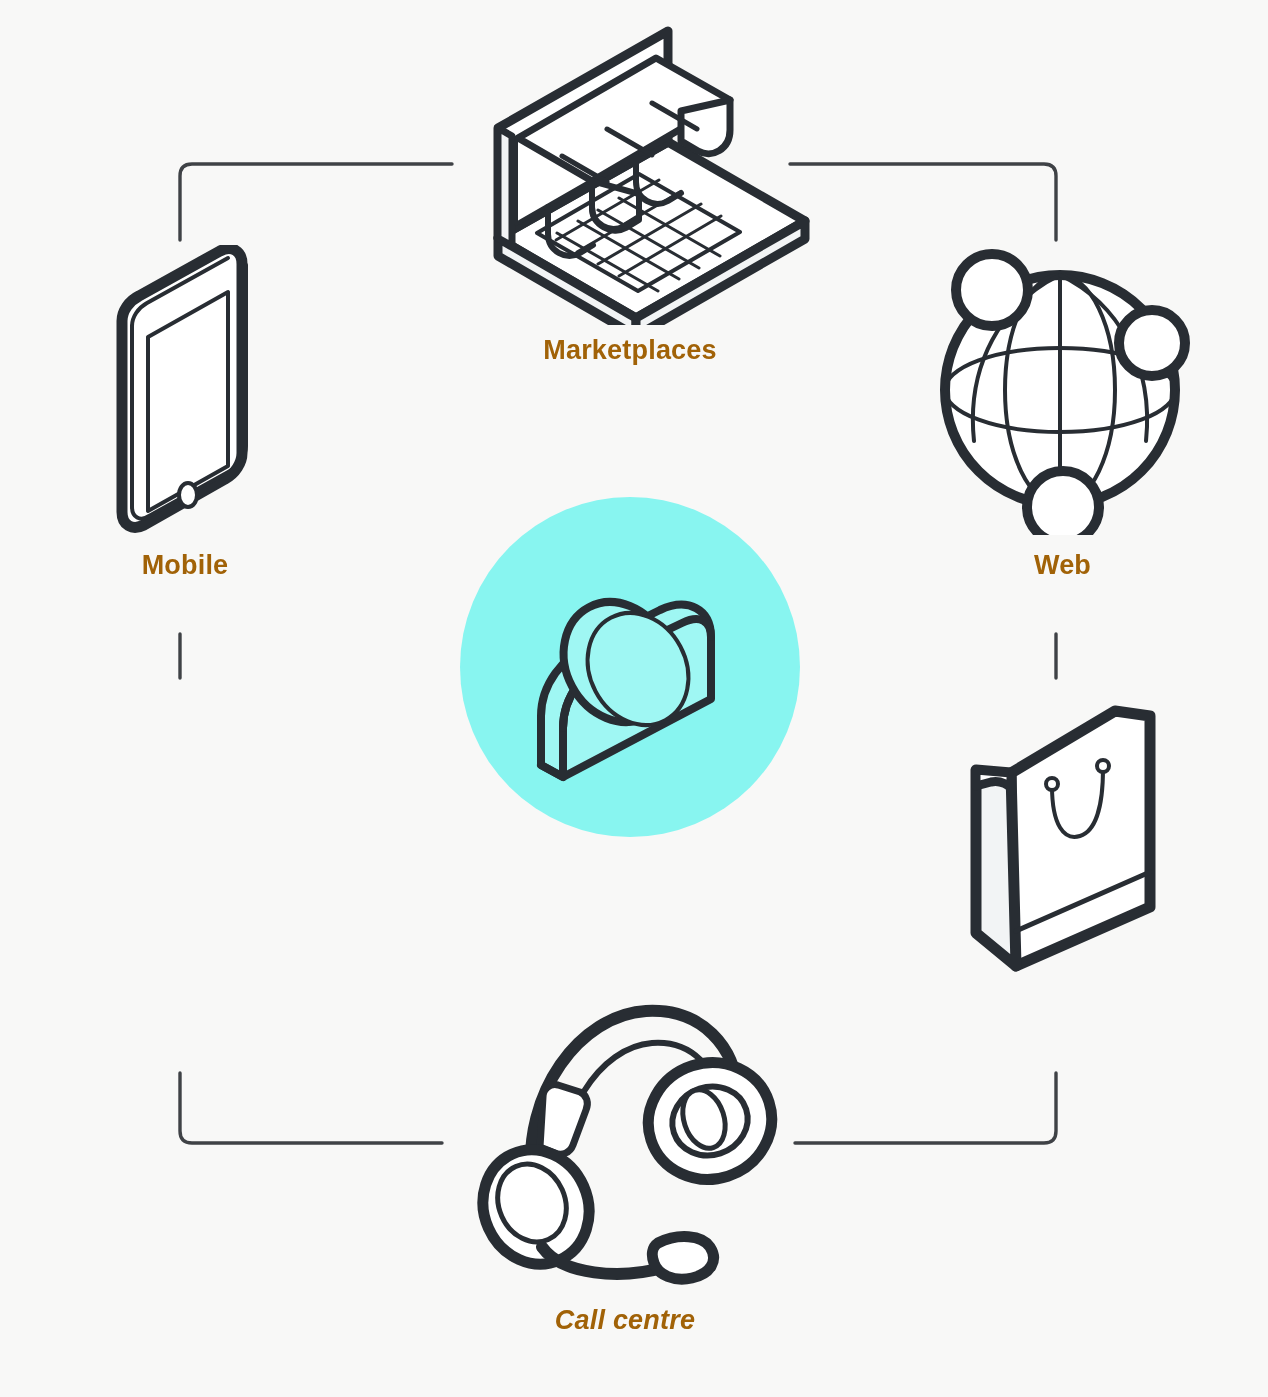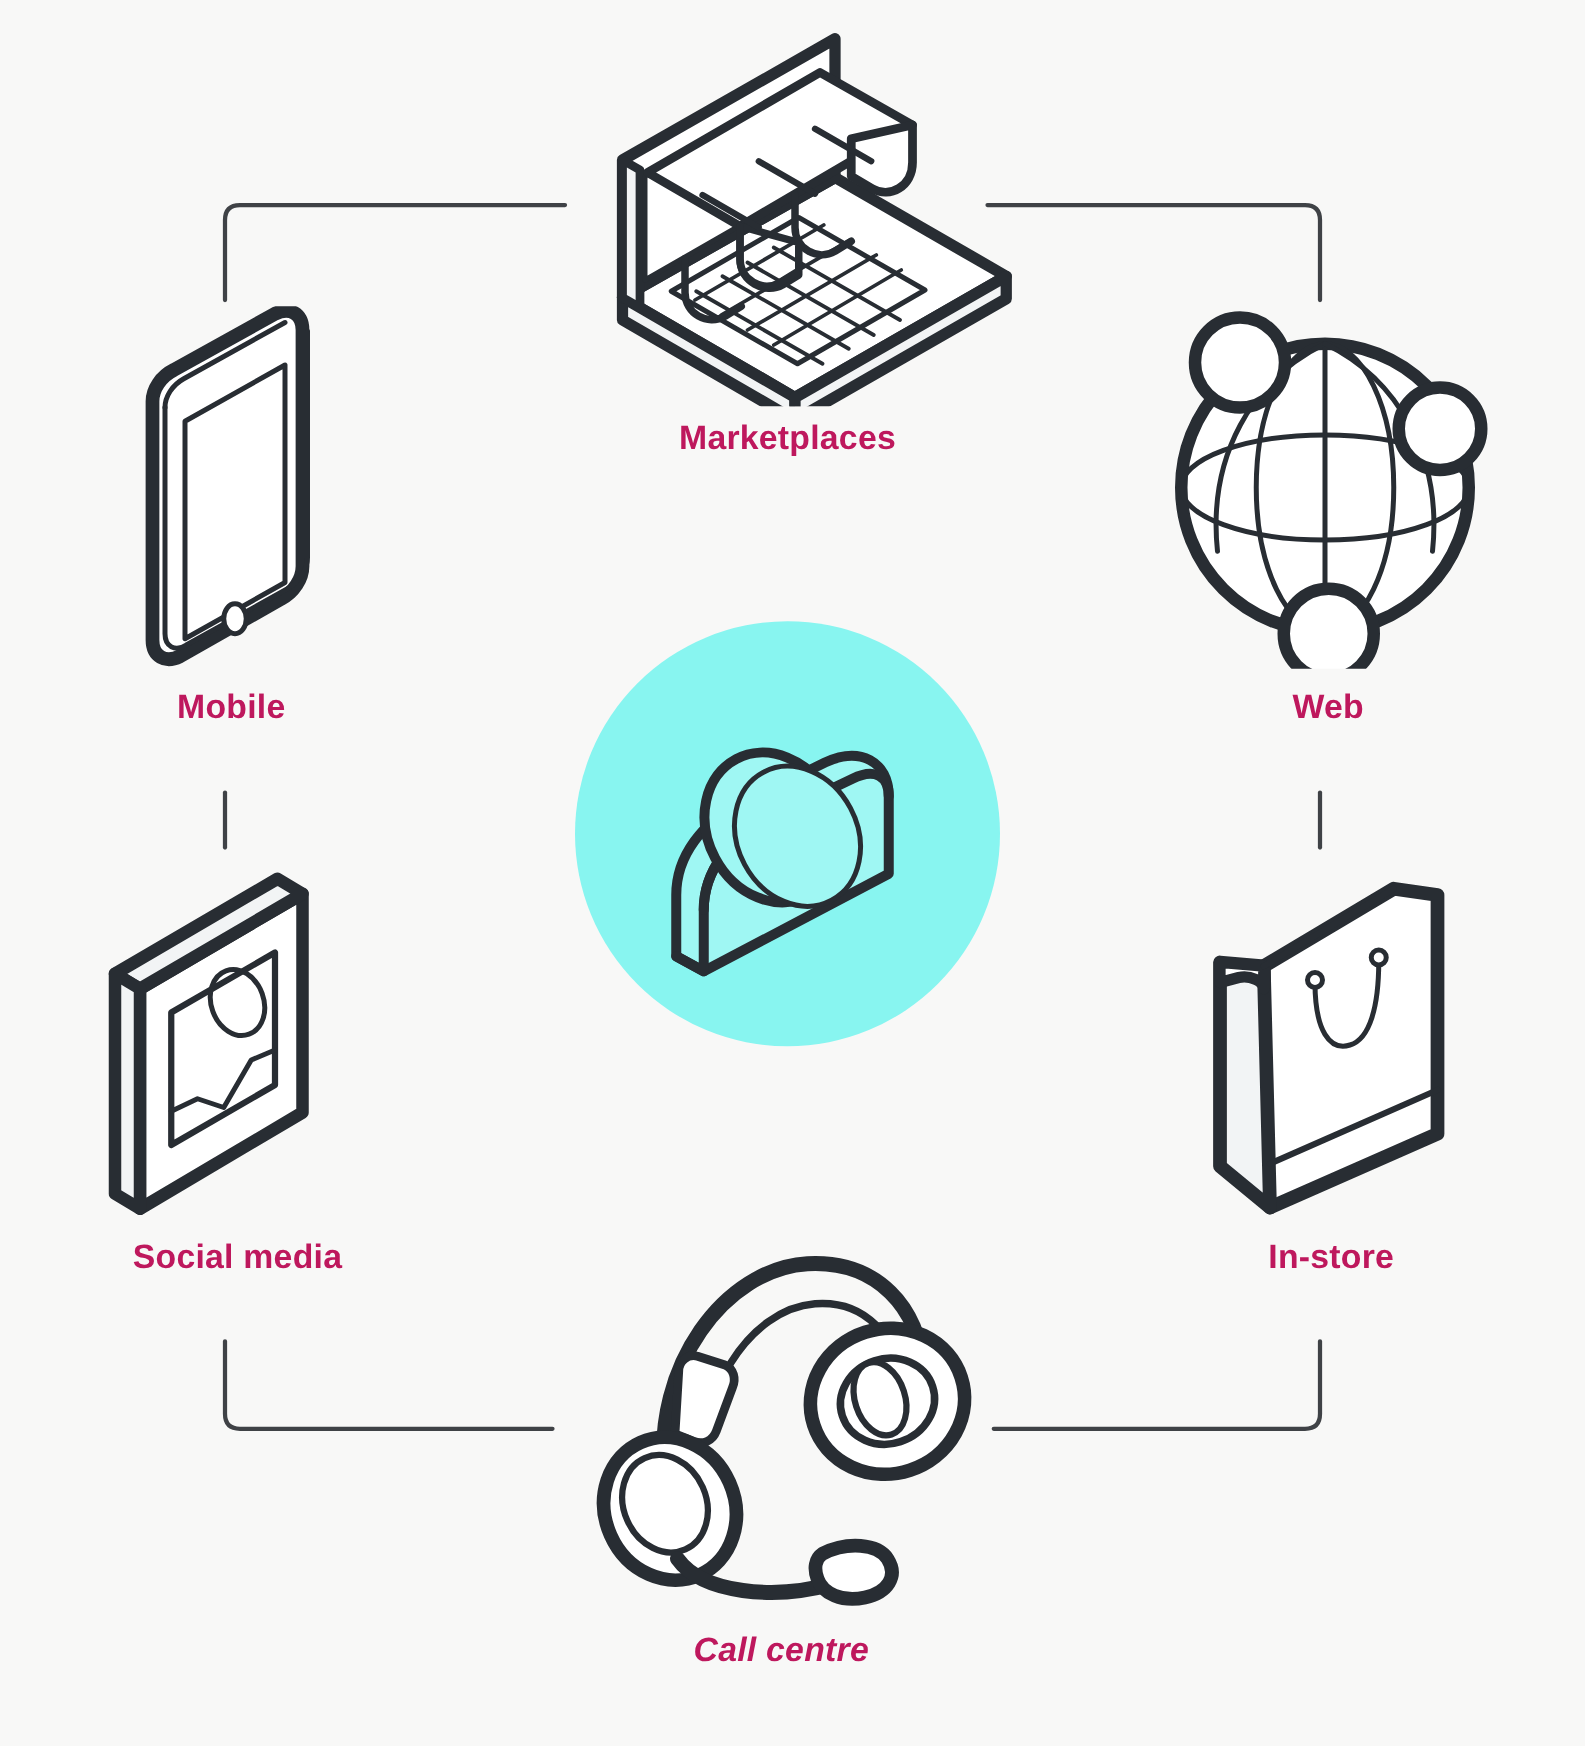--- a/index.html
+++ b/index.html
@@ -32,21 +32,21 @@
     left: 0;
     top: 0;
   }
   .node-label {
     position: absolute;
     width: 100%;
     text-align: center;
     font-size: 27px;
     font-weight: bold;
     letter-spacing: 0.2px;
-    color: #be185d;
+    color: #a16207;
     white-space: nowrap;
   }
   .center-node {
     position: absolute;
   }
   .center-circle {
     position: absolute;
     border-radius: 50%;
   }
 </style>
@@ -209,39 +209,20 @@
                  C 179 221 186 211 186 201 L 186 20" stroke-width="4" fill="none"></path>
 
         <path d="M 88 92 L 168 47 L 168 221 L 88 266 Z" stroke-width="4" fill="#ffffff"></path>
 
         <ellipse cx="128" cy="250" rx="9" ry="12" stroke-width="4" fill="#ffffff"></ellipse>
       </g>
     </svg>
     <div class="node-label" style="top:305px;">Mobile</div>
   </div>
 
-  <div class="node" style="left:55px; top:685px; width:270px; height:355px;">
-    <svg class="node-icon" width="270" height="290" viewBox="0 0 270 290">
-      <g fill="#ffffff" stroke="#282d33" stroke-linejoin="round" stroke-linecap="round">
-
-        <path d="M 57 106 L 187 30 L 187 205 L 57 282 Z" stroke-width="10" fill="#ffffff"></path>
-
-        <path d="M 57 106 L 37 94 L 167 18 L 187 30 Z" stroke-width="10" fill="#f2f4f5"></path>
-
-        <path d="M 37 94 L 37 270 L 57 282 L 57 106 Z" stroke-width="10" fill="#f2f4f5"></path>
-
-        <path d="M 82 125 L 165 77 L 165 183 L 82 231 Z" stroke-width="5" fill="#ffffff"></path>
-
-        <ellipse cx="135" cy="117" rx="21" ry="27" transform="rotate(-20 135 117)" stroke-width="4" fill="none"></ellipse>
-
-        <path d="M 82 204 L 103 194 L 124 201 L 146 163 L 165 155" stroke-width="4" fill="none"></path>
-      </g>
-    </svg>
-    <div class="node-label" style="top:305px;">Social media</div>
-  </div>
 
   <div class="node" style="left:940px; top:685px; width:250px; height:355px;">
     <svg class="node-icon" width="250" height="290" viewBox="0 0 250 290">
       <g fill="#ffffff" stroke="#282d33" stroke-linejoin="round" stroke-linecap="round">
 
         <path d="M 71 88 L 175 26 L 210 31 L 210 222 L 76 281 L 71 252 Z" stroke-width="11" fill="#ffffff"></path>
 
         <path d="M 40 88 L 40 252 L 76 281 L 71 88 Z" stroke-width="11" fill="#f2f4f5" opacity="0"></path>
         <path d="M 36 85 L 36 248 L 76 281 L 71 88 Z" stroke-width="11" fill="#f2f4f5"></path>
 
@@ -255,21 +236,20 @@
 
         <path d="M 76 244 L 210 185" stroke-width="5" fill="none" opacity="0"></path>
         <path d="M 76 246 L 210 187" stroke-width="5" fill="none"></path>
 
         <path d="M 112 101 C 112 140 124 156 140 151 C 156 146 163 120 163 84" stroke-width="4" fill="none"></path>
 
         <circle cx="112" cy="99" r="6" stroke-width="4" fill="#ffffff"></circle>
         <circle cx="163" cy="81" r="6" stroke-width="4" fill="#ffffff"></circle>
       </g>
     </svg>
-    <div class="node-label" style="top:305px;">In-store</div>
   </div>
 
   <div class="node" style="left:470px; top:985px; width:310px; height:375px;font-style:italic;">
     <svg class="node-icon" width="310" height="300" viewBox="0 0 310 300">
       <g fill="#ffffff" stroke="#282d33" stroke-linejoin="round" stroke-linecap="round">
 
         <path d="M 62 196
                  C 52 108 110 30 176 26
                  C 232 23 266 62 268 110" stroke-width="12" fill="none"></path>
 

